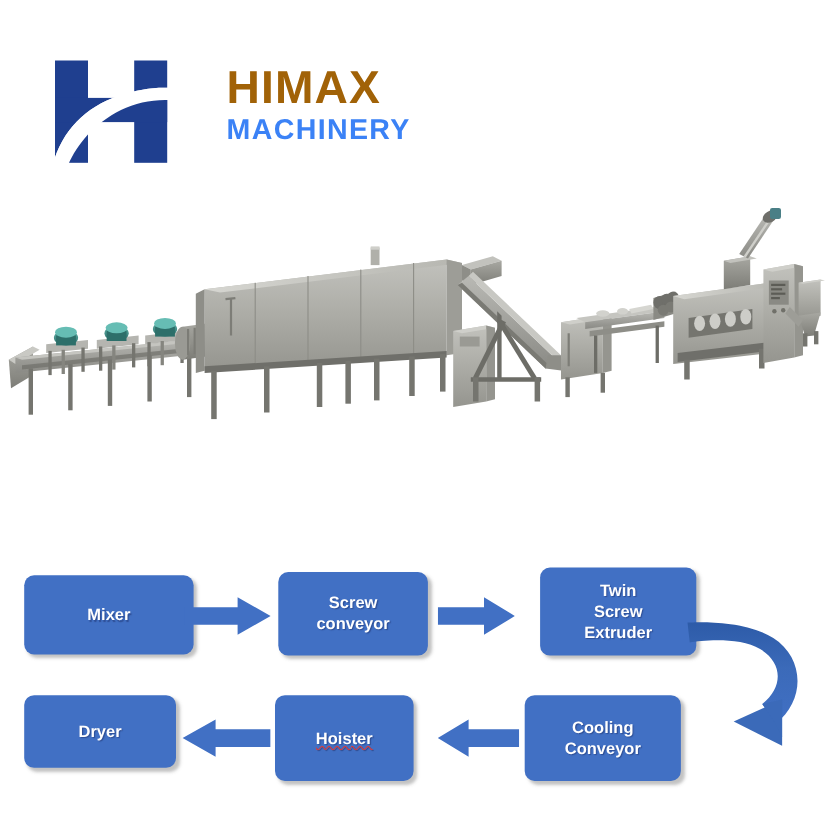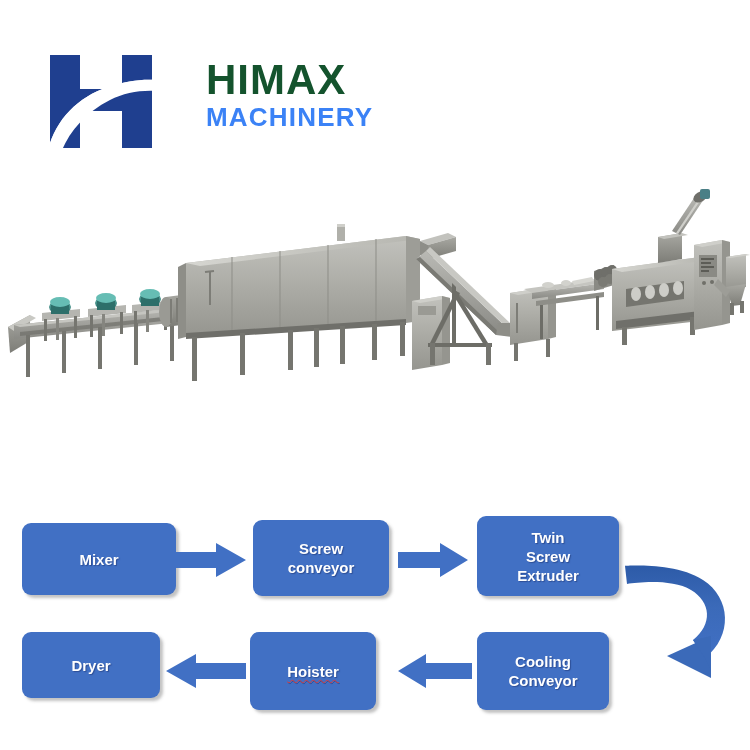--- a/index.html
+++ b/index.html
@@ -14,21 +14,21 @@
 
   
   .logo-block{position:absolute;left:48px;top:53px;width:300px;height:95px;}
   .logo-mark{position:absolute;left:0;top:0;width:108px;height:97px;}
   .logo-text{position:absolute;left:158px;top:5px;width:190px;}
   .logo-himax{
     font-family:"Liberation Sans", sans-serif;
     font-weight:bold;
     font-size:42px;
     letter-spacing:1px;
-    color:#14532d;
+    color:#a16207;
     line-height:44px;
     white-space:nowrap;
   }
   .logo-machinery{
     font-family:"Liberation Sans", sans-serif;
     font-weight:bold;
     font-size:26px;
     letter-spacing:1.2px;
     color:#3b82f6;
     line-height:30px;
@@ -328,27 +328,27 @@
 
     <div class="node" style="left:22px;top:33px;width:154px;height:72px;">
       <span class="lbl">Mixer</span>
     </div>
 
     <div class="node" style="left:253px;top:30px;width:136px;height:76px;">
       <span class="lbl">Screw
 conveyor</span>
     </div>
 
-    <div class="node" style="left:477px;top:26px;width:142px;height:80px;">
+    <div class="node" style="left:491px;top:26px;width:142px;height:80px;">
       <span class="lbl">Twin
 Screw
 Extruder</span>
     </div>
 
-    <div class="node" style="left:477px;top:142px;width:132px;height:78px;">
+    <div class="node" style="left:477px;top:142px;width:142px;height:78px;">
       <span class="lbl">Cooling
 Conveyor</span>
     </div>
 
     <div class="node spell" style="left:250px;top:142px;width:126px;height:78px;">
       <span class="lbl">Hoister</span>
     </div>
 
     <div class="node" style="left:22px;top:142px;width:138px;height:66px;">
       <span class="lbl">Dryer</span>

